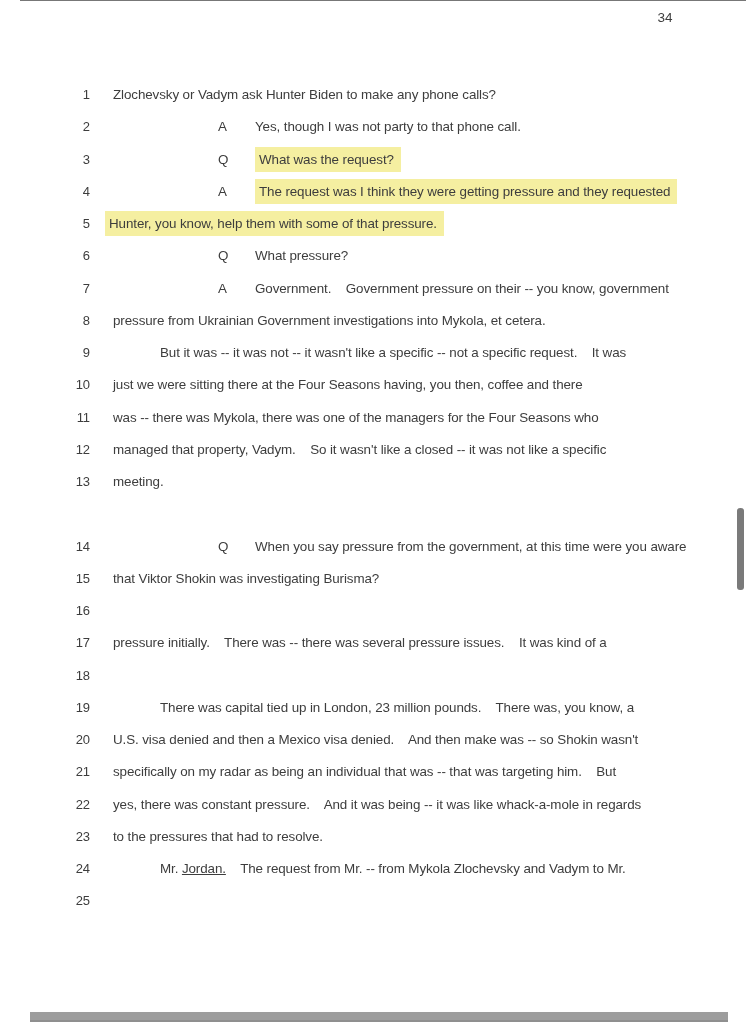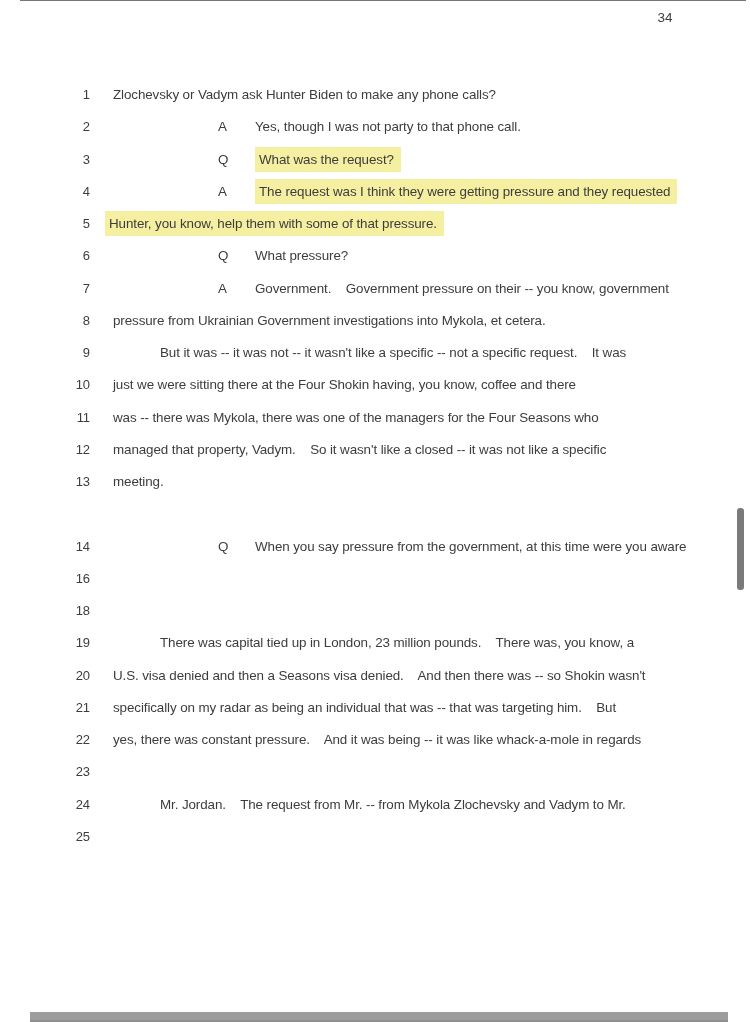--- a/index.html
+++ b/index.html
@@ -39,21 +39,21 @@
     margin-left:113px;line-height:32.25px;
     white-space:pre;
   }
   .line.para .text{margin-left:160px;}
   .speaker{display:inline-block;margin-left:105px;width:37px;}
   .seg.hl{
     background:var(--highlight);
     padding:5px 7px 5px 4px;
   }
   .line.cont .seg.hl{margin-left:-8px;}
-  .seg.ul{}
+  .seg.ul{text-decoration:underline;}
   .v-scroll-thumb{
     position:absolute;right:6px;top:508px;width:7px;height:82px;
     background:var(--thumb);border-radius:3px;
   }
   .bottom-bar{
     position:absolute;left:30px;top:1012px;width:698px;height:10px;
     background:var(--bar);
     border-bottom:2px solid #8f8f8f;
     box-sizing:border-box;
   }
@@ -96,63 +96,72 @@
       <div class="line cont">
         <span class="num">8</span>
         <div class="text"><span class="seg">pressure from Ukrainian Government investigations into Mykola, et cetera.</span></div>
       </div>
       <div class="line para">
         <span class="num">9</span>
         <div class="text"><span class="seg">But it was -- it was not -- it wasn't like a specific -- not a specific request.    It was</span></div>
       </div>
       <div class="line cont">
         <span class="num">10</span>
-        <div class="text"><span class="seg">just we were sitting there at the Four Shokin having, you know, coffee and there</span></div>
+        <div class="text"><span class="seg">just we were sitting there at the Four Seasons having, you then, coffee and there</span></div>
       </div>
       <div class="line cont">
         <span class="num">11</span>
         <div class="text"><span class="seg">was -- there was Mykola, there was one of the managers for the Four Seasons who</span></div>
       </div>
       <div class="line cont">
         <span class="num">12</span>
         <div class="text"><span class="seg">managed that property, Vadym.    So it wasn't like a closed -- it was not like a specific</span></div>
       </div>
       <div class="line cont">
         <span class="num">13</span>
         <div class="text"><span class="seg">meeting.</span></div>
       </div>
       <div class="line blank"></div>
       <div class="line qa">
         <span class="num">14</span>
         <div class="text"><span class="speaker">Q</span><span class="seg">When you say pressure from the government, at this time were you aware</span></div>
       </div>
+      <div class="line cont">
+        <span class="num">15</span>
+        <div class="text"><span class="seg">that Viktor Shokin was investigating Burisma?</span></div>
+      </div>
       <div class="line qa">
         <span class="num">16</span>
+      </div>
+      <div class="line cont">
+        <span class="num">17</span>
+        <div class="text"><span class="seg">pressure initially.    There was -- there was several pressure issues.    It was kind of a</span></div>
       </div>
       <div class="line cont">
         <span class="num">18</span>
       </div>
       <div class="line para">
         <span class="num">19</span>
         <div class="text"><span class="seg">There was capital tied up in London, 23 million pounds.    There was, you know, a</span></div>
       </div>
       <div class="line cont">
         <span class="num">20</span>
-        <div class="text"><span class="seg">U.S. visa denied and then a Seasons visa denied.    And then there was -- so Shokin wasn't</span></div>
+        <div class="text"><span class="seg">U.S. visa denied and then a Mexico visa denied.    And then make was -- so Shokin wasn't</span></div>
       </div>
       <div class="line cont">
         <span class="num">21</span>
         <div class="text"><span class="seg">specifically on my radar as being an individual that was -- that was targeting him.    But</span></div>
       </div>
       <div class="line cont">
         <span class="num">22</span>
         <div class="text"><span class="seg">yes, there was constant pressure.    And it was being -- it was like whack-a-mole in regards</span></div>
       </div>
       <div class="line cont">
         <span class="num">23</span>
+        <div class="text"><span class="seg">to the pressures that had to resolve.</span></div>
       </div>
       <div class="line para">
         <span class="num">24</span>
         <div class="text"><span class="seg">Mr. </span><span class="seg ul">Jordan.</span><span class="seg">    The request from Mr. -- from Mykola Zlochevsky and Vadym to Mr.</span></div>
       </div>
       <div class="line cont">
         <span class="num">25</span>
       </div>
     </div>
   <div class="v-scroll-thumb"></div>

